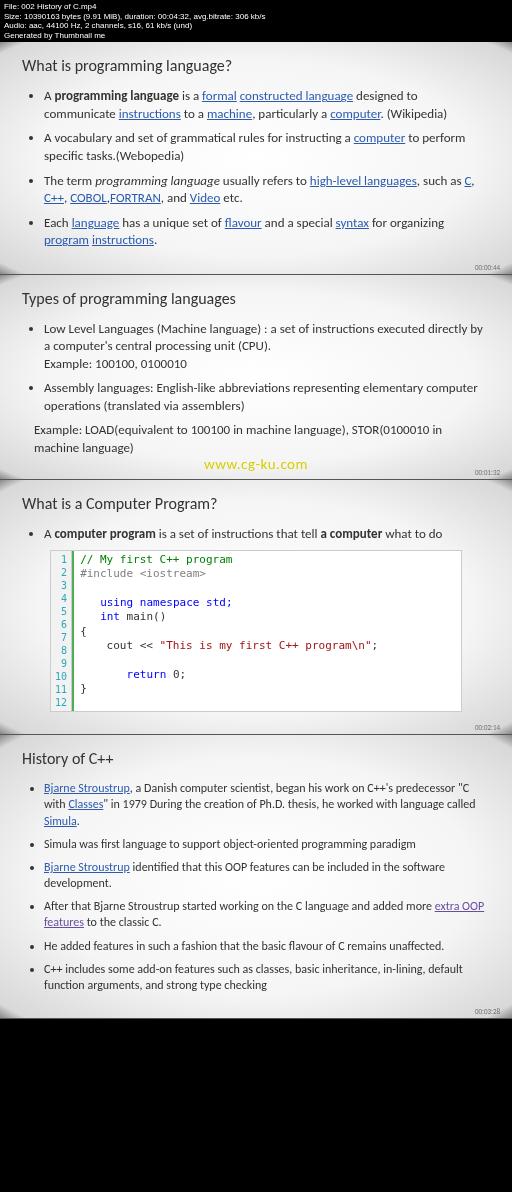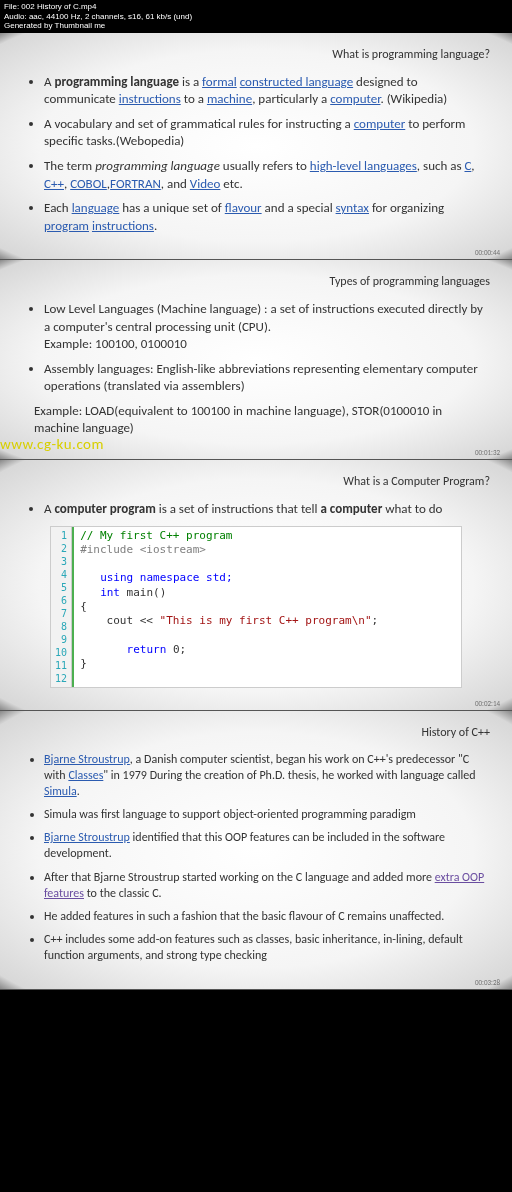--- a/index.html
+++ b/index.html
@@ -18,22 +18,22 @@
     line-height: 1.2;
     padding: 2px 4px;
   }
   .slide {
     background: radial-gradient(ellipse at center, #ffffff 0%, #f5f5f5 60%, #d8d8d8 95%, #888 100%);
     padding: 14px 22px 18px 22px;
     position: relative;
     border-bottom: 1px solid #555;
   }
   .slide-title {
-    text-align: right;
-    font-size: 12px;
+    text-align: left;
+    font-size: 16px;
     font-weight: 400;
     color: #333;
     margin-bottom: 12px;
   }
   .slide ul {
     list-style: disc;
     padding-left: 22px;
   }
   .slide li {
     margin-bottom: 7px;
@@ -45,20 +45,21 @@
     line-height: 1.35;
   }
   .link { color: #2b5bb0; text-decoration: underline; }
   .vlink { color: #6a4da0; text-decoration: underline; }
   b.kw { font-weight: 700; }
   i.kw { font-style: italic; }
   .watermark {
     position: absolute;
     bottom: 6px;
     left: 0; right: 0;
+    text-align: center;
     color: #d8cf00;
     font-size: 15px;
     font-weight: 400;
     letter-spacing: 0.5px;
   }
   .code-block {
     background: #fff;
     border: 1px solid #ccc;
     margin: 8px auto 4px auto;
     width: 88%;
@@ -92,20 +93,21 @@
     bottom: 2px;
     font-size: 7px;
     color: rgba(40,40,40,0.6);
   }
 </style>
 </head>
 <body>
 
 <div class="meta-header">
   <div>File: 002 History of C.mp4</div>
+  <div>Size: 10390163 bytes (9.91 MiB), duration: 00:04:32, avg.bitrate: 306 kb/s</div>
   <div>Audio: aac, 44100 Hz, 2 channels, s16, 61 kb/s (und)</div>
   <div>Generated by Thumbnail me</div>
 </div>
 
 <div class="slide">
   <h2 class="slide-title">What is programming language?</h2>
   <ul>
     <li>
       <span>A </span><b class="kw">programming language</b><span> is a </span><span class="link">formal</span> <span class="link">constructed language</span><span> designed to communicate </span><span class="link">instructions</span><span> to a </span><span class="link">machine</span><span>, particularly a </span><span class="link">computer</span><span>. (Wikipedia)</span>
     </li>

